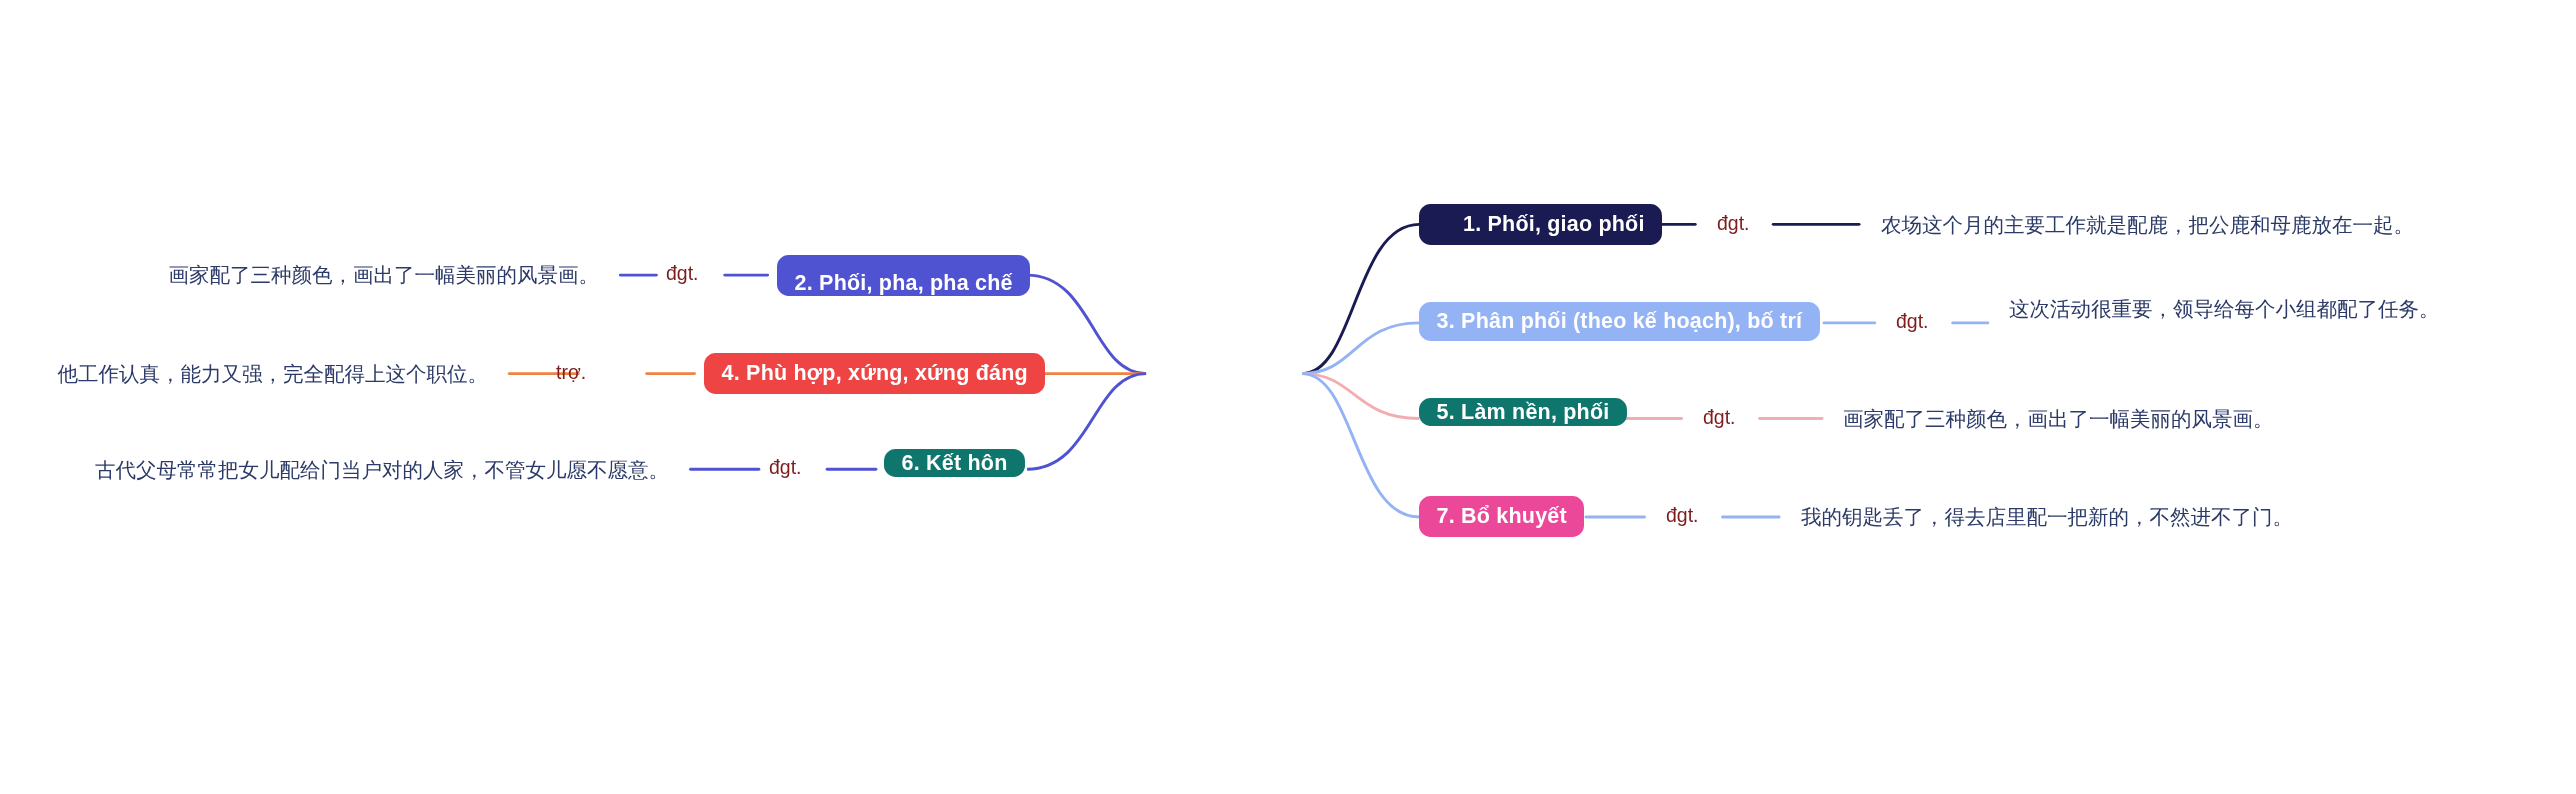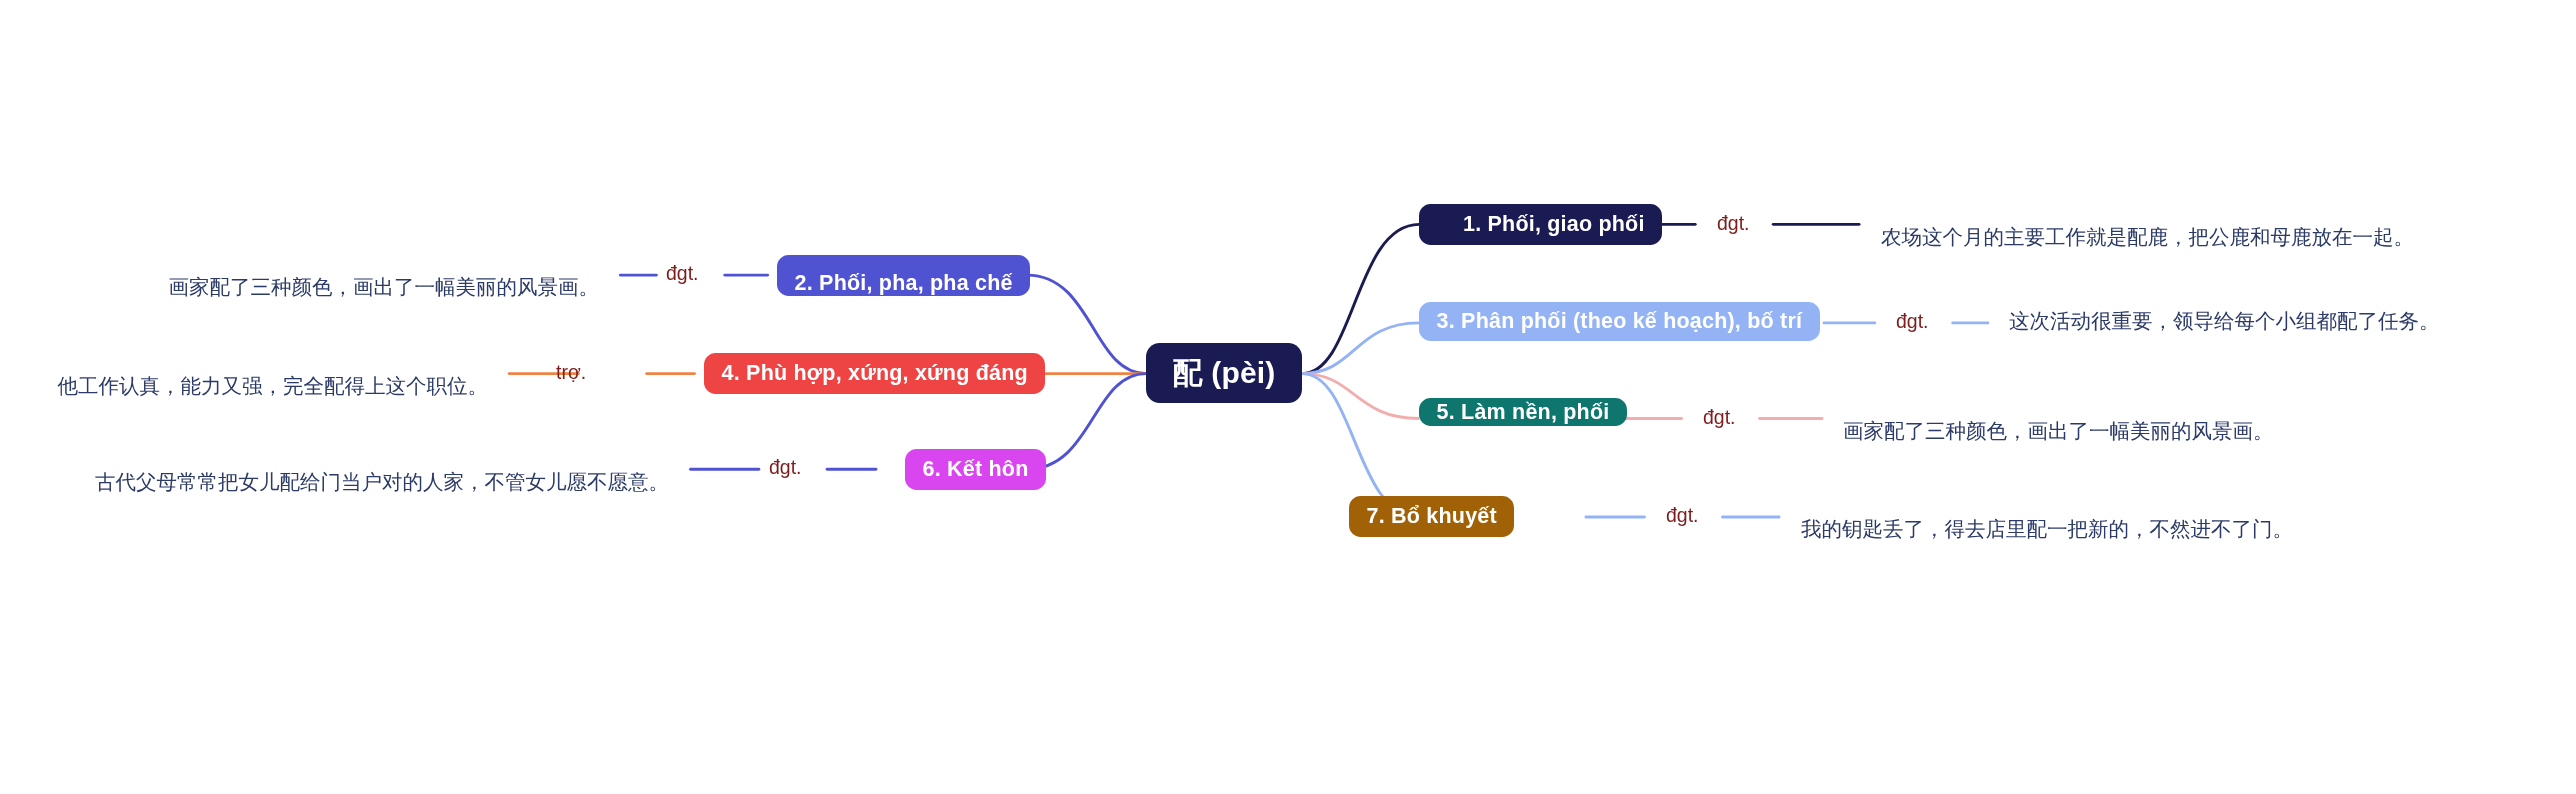--- a/index.html
+++ b/index.html
@@ -47,21 +47,20 @@
     font-size: 21.5px;
     padding: 0 17.6px;
     height: 41px;
   }
   .sentence {
     position: absolute;
     font-size: 20.5px;
     color: #2b3a67;
     white-space: nowrap;
     font-family: "DejaVu Sans", "Liberation Sans", sans-serif;
-    margin-top: 12px;
   }
   .sentence.right-side { text-align: left; }
   .sentence.left-side  { text-align: right; }
   .pos-label {
     position: absolute;
     font-size: 19.5px;
     color: #7f1d1d;
     white-space: nowrap;
     font-family: "Liberation Sans", "DejaVu Sans", sans-serif;
   }
@@ -88,56 +87,53 @@
       <line x1="743" y1="282" x2="787" y2="282" stroke="#4f52d1" stroke-width="3" stroke-linecap="round"></line>
       <line x1="636" y1="282" x2="673" y2="282" stroke="#4f52d1" stroke-width="3" stroke-linecap="round"></line>
       <path d="M 1175 383 C 1120.1 383, 1120.1 383, 1053 383" fill="none" stroke="#ef8344" stroke-width="3"></path>
       <line x1="663" y1="383" x2="712" y2="383" stroke="#ef8344" stroke-width="3" stroke-linecap="round"></line>
       <line x1="522" y1="383" x2="593" y2="383" stroke="#ef8344" stroke-width="3" stroke-linecap="round"></line>
       <path d="M 1175 383 C 1120.1 383, 1120.1 481, 1053 481" fill="none" stroke="#4f52d1" stroke-width="3"></path>
       <line x1="848" y1="481" x2="898" y2="481" stroke="#4f52d1" stroke-width="3" stroke-linecap="round"></line>
       <line x1="708" y1="481" x2="778" y2="481" stroke="#4f52d1" stroke-width="3" stroke-linecap="round"></line>
     </svg>
 
-  <div class="node central" id="central-node" style="left: 1146px; top: 343px; min-width: 156px; height: 60px; background: rgb(27, 27, 83);">
-    <span>配 (pèi)</span>
-  </div>
 
   <div id="branch-layer">
       <div class="node branch" style="left: 1419px; top: 204px; min-width: 207px; height: 41px; background: rgb(27, 27, 83); padding-left: 44px;">
         <span>1. Phối, giao phối</span>
       </div>
       <div class="pos-label" style="top: 212px; left: 1717px;">đgt.</div>
       <div class="sentence right-side" style="top: 211px; left: 1881px;">农场这个月的主要工作就是配鹿，把公鹿和母鹿放在一起。</div>
       <div class="node branch" style="left: 1419px; top: 302px; min-width: 395px; height: 39px; background: rgb(148, 179, 245);">
         <span>3. Phân phối (theo kế hoạch), bố trí</span>
       </div>
       <div class="pos-label" style="top: 310px; left: 1896px;">đgt.</div>
       <div class="sentence right-side" style="top: 295px; left: 2009px;">这次活动很重要，领导给每个小组都配了任务。</div>
       <div class="node branch" style="left: 1419px; top: 398px; min-width: 191px; height: 28px; background: #0f766e;">
         <span>5. Làm nền, phối</span>
       </div>
       <div class="pos-label" style="top: 406px; left: 1703px;">đgt.</div>
       <div class="sentence right-side" style="top: 405px; left: 1843px;">画家配了三种颜色，画出了一幅美丽的风景画。</div>
-      <div class="node branch" style="left: 1349px; top: 496px; min-width: 157px; height: 41px; background: #a16207;">
+      <div class="node branch" style="left: 1419px; top: 496px; min-width: 157px; height: 41px; background: #ec4899;">
         <span>7. Bổ khuyết</span>
       </div>
       <div class="pos-label" style="top: 504px; left: 1666px;">đgt.</div>
       <div class="sentence right-side" style="top: 503px; left: 1801px;">我的钥匙丢了，得去店里配一把新的，不然进不了门。</div>
       <div class="node branch" style="left: 777px; top: 255px; min-width: 250px; height: 41px; background: rgb(79, 82, 209); align-items: flex-end;">
         <span>2. Phối, pha, pha chế</span>
       </div>
       <div class="pos-label" style="top: 262px; left: 666px;">đgt.</div>
       <div class="sentence left-side" style="top: 261px; left: 0px; width: 599px;">画家配了三种颜色，画出了一幅美丽的风景画。</div>
       <div class="node branch" style="left: 704px; top: 353px; min-width: 323px; height: 41px; background: #ef4444;">
         <span>4. Phù hợp, xứng, xứng đáng</span>
       </div>
       <div class="pos-label" style="top: 361px; left: 556px; text-align: right;">trợ.</div>
       <div class="sentence left-side" style="top: 360px; left: 0px; width: 488px;">他工作认真，能力又强，完全配得上这个职位。</div>
-      <div class="node branch" style="left: 905px; top: 449px; min-width: 141px; height: 41px; background: #d946ef;">
+      <div class="node branch" style="left: 884px; top: 449px; min-width: 141px; height: 28px; background: #0f766e;">
         <span>6. Kết hôn</span>
       </div>
       <div class="pos-label" style="top: 456px; left: 769px;">đgt.</div>
       <div class="sentence left-side" style="top: 456px; left: 0px; width: 669px;">古代父母常常把女儿配给门当户对的人家，不管女儿愿不愿意。</div>
     </div>
 
 </div>
 
 
 </body></html>

